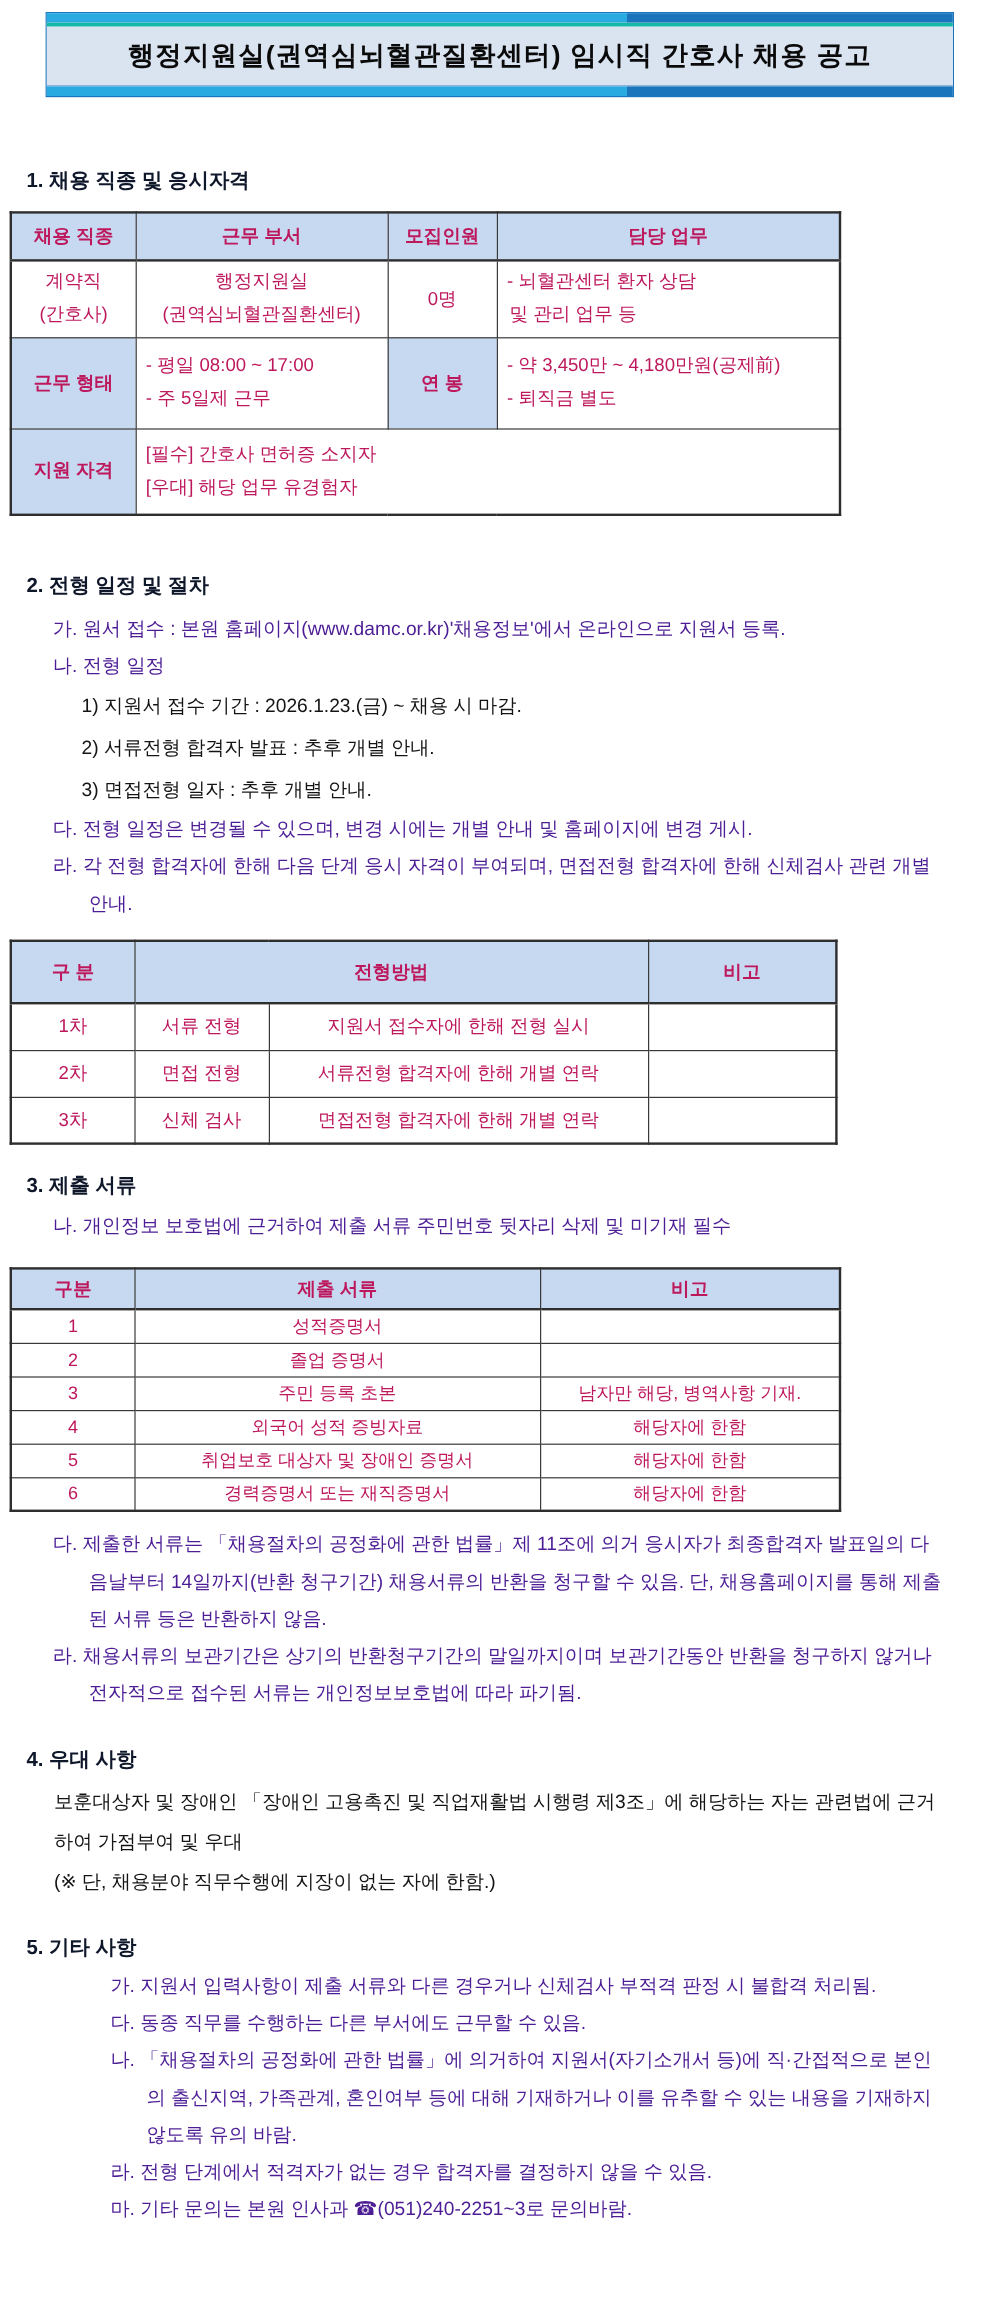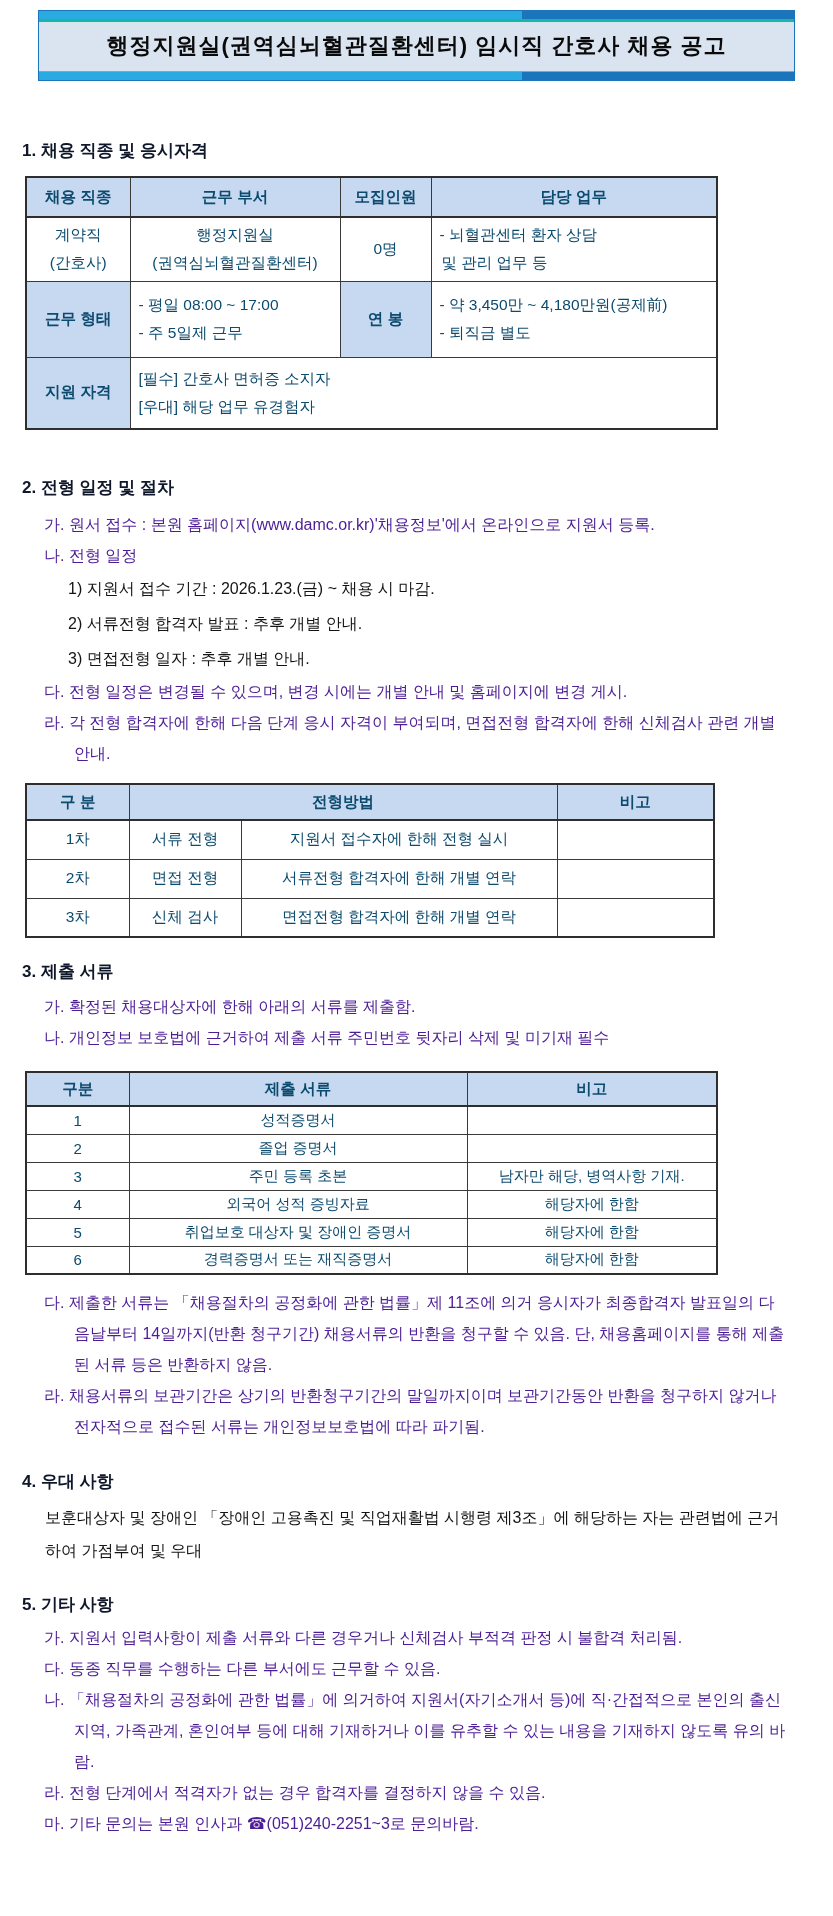--- a/index.html
+++ b/index.html
@@ -71,23 +71,23 @@
     margin-left: 45px;
     margin-right: 42px;
     color: #141414;
   }
   .bold { font-weight: normal; }
 
   
   table {
     border-collapse: collapse;
     table-layout: fixed;
-    margin-left: 25px;
+    margin-left: 8px;
     font-size: 15.5px;
-    color: #0c4a6e;
+    color: #be185d;
     padding-left: 17px;
   }
   th, td {
     border: 1px solid #3a3a3a;
     padding: 2px 8px;
     vertical-align: middle;
   }
   table { border: 2px solid #2e2e2e; }
   thead th {
     background: #c6d9f1;
@@ -107,21 +107,21 @@
 
   
   .recruit-table { width: 691px; margin-top: 14px; }
   .recruit-table thead tr { height: 40px; }
   .recruit-table .row-a { height: 64px; }
   .recruit-table .row-b { height: 76px; }
   .recruit-table .row-c { height: 72px; }
 
   
   .process-table { width: 688px; }
-  .process-table thead tr { height: 36px; }
+  .process-table thead tr { height: 52px; }
   .process-table tbody tr { height: 39px; }
 
   
   .docs-table { width: 691px; }
   .docs-table thead tr { height: 34px; }
   .docs-table tbody tr { height: 28px; }
   .docs-table td { padding: 1px 8px; font-size: 15px; }
 
   
   .mt-sec1   { margin-top: 58px; }
@@ -129,21 +129,21 @@
   .mt-sec2   { margin-top: 46px; }
   .mt-p2     { margin-top: 10px; }
   .mt-t2     { margin-top: 14px; }
   .mt-sec3   { margin-top: 22px; }
   .mt-p3     { margin-top: 8px; }
   .mt-t3     { margin-top: 18px; }
   .mt-p3b    { margin-top: 12px; }
   .mt-sec4   { margin-top: 28px; }
   .mt-p4     { margin-top: 8px; }
   .mt-sec5   { margin-top: 26px; }
-  .mt-p5     { margin-top: 6px; }
+  .mt-p5     { margin-top: 6px; margin-left: 48px; }
 </style>
 </head>
 <body>
 
 <div class="page">
 
   <div class="banner">
     <div class="stripe"></div>
     <div class="band">
       <span class="title-text">행정지원실(권역심뇌혈관질환센터) 임시직 간호사 채용 공고</span>
@@ -250,21 +250,20 @@
         <td class="t-center">3차</td>
         <td class="t-center">신체 검사</td>
         <td class="t-center">면접전형 합격자에 한해 개별 연락</td>
         <td class="t-center"></td>
       </tr>
     </tbody>
   </table>
 
   <div class="sec-heading mt-sec3">3. 제출 서류</div>
   <div class="mt-p3">
-    <div class="item">가. 확정된 채용대상자에 한해 아래의 서류를 제출함.</div>
     <div class="item">나. 개인정보 보호법에 근거하여 제출 서류 주민번호 뒷자리 삭제 및 미기재 필수</div>
   </div>
 
   <table class="docs-table mt-t3">
     <colgroup>
         <col style="width:103px">
         <col style="width:338px">
         <col style="width:250px">
       </colgroup>
     <thead>
@@ -309,20 +308,21 @@
   </table>
 
   <div class="mt-p3b">
     <div class="item">다. 제출한 서류는 「채용절차의 공정화에 관한 법률」제 11조에 의거 응시자가 최종합격자 발표일의 다음날부터 14일까지(반환 청구기간) 채용서류의 반환을 청구할 수 있음. 단, 채용홈페이지를 통해 제출된 서류 등은 반환하지 않음.</div>
     <div class="item">라. 채용서류의 보관기간은 상기의 반환청구기간의 말일까지이며 보관기간동안 반환을 청구하지 않거나 전자적으로 접수된 서류는 개인정보보호법에 따라 파기됨.</div>
   </div>
 
   <div class="sec-heading mt-sec4">4. 우대 사항</div>
   <div class="mt-p4">
     <div class="plain">보훈대상자 및 장애인 「장애인 고용촉진 및 직업재활법 시행령 제3조」에 해당하는 자는 관련법에 근거하여 가점부여 및 우대</div>
+    <div class="plain">(※ 단, 채용분야 직무수행에 지장이 없는 자에 한함.)</div>
   </div>
 
   <div class="sec-heading mt-sec5">5. 기타 사항</div>
   <div class="mt-p5">
     <div class="item">가. 지원서 입력사항이 제출 서류와 다른 경우거나 신체검사 부적격 판정 시 불합격 처리됨.</div>
     <div class="item">다. 동종 직무를 수행하는 다른 부서에도 근무할 수 있음.</div>
     <div class="item">나. 「채용절차의 공정화에 관한 법률」에 의거하여 지원서(자기소개서 등)에 직·간접적으로 본인의 출신지역, 가족관계, 혼인여부 등에 대해 기재하거나 이를 유추할 수 있는 내용을 기재하지 않도록 유의 바람.</div>
     <div class="item">라. 전형 단계에서 적격자가 없는 경우 합격자를 결정하지 않을 수 있음.</div>
     <div class="item">마. 기타 문의는 본원 인사과 ☎(051)240-2251~3로 문의바람.</div>
   </div>

